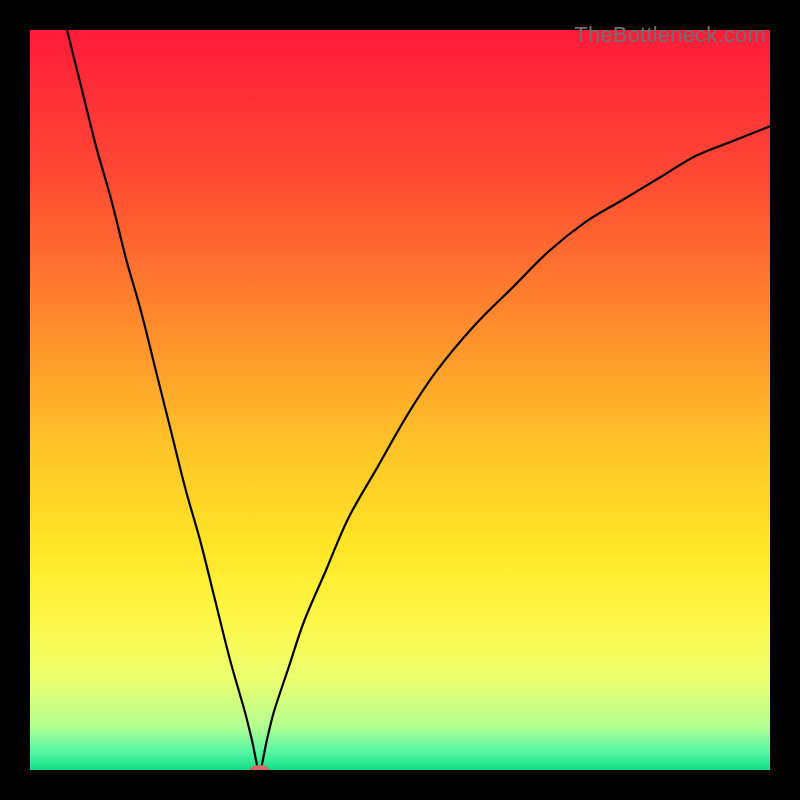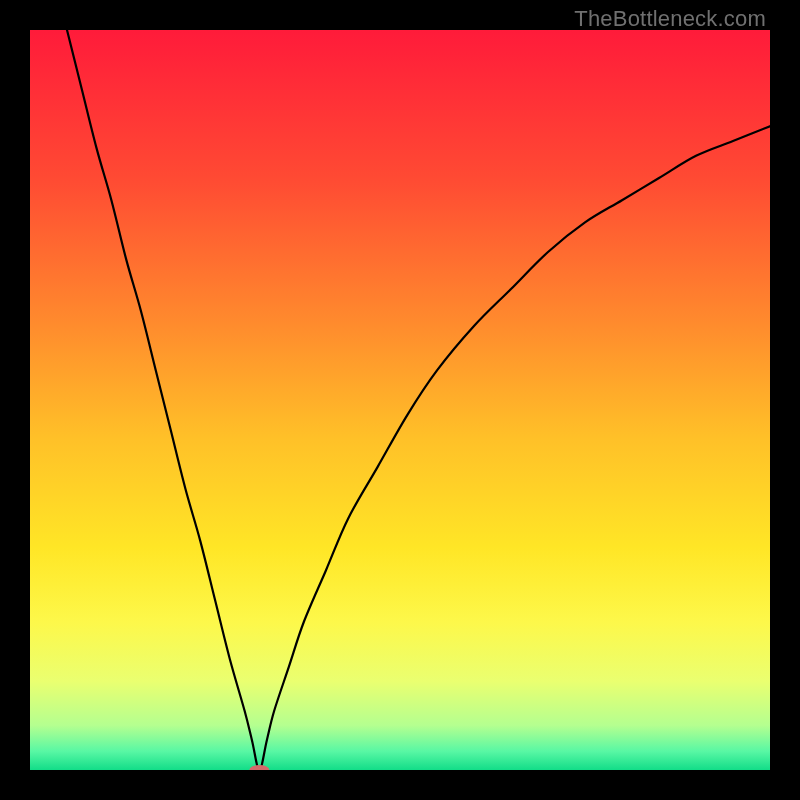--- a/index.html
+++ b/index.html
@@ -21,21 +21,21 @@
   }
   .plot-wrap {
     position: absolute;
     left: 0;
     top: 0;
     width: 740px;
     height: 740px;
   }
   .watermark {
     position: absolute;
-    top: 6px;
+    top: 22px;
     right: 34px;
     color: #707070;
     font-size: 22px;
     letter-spacing: 0.2px;
     font-weight: 500;
   }
   svg { display: block; }
 </style>
 </head>
 <body>

